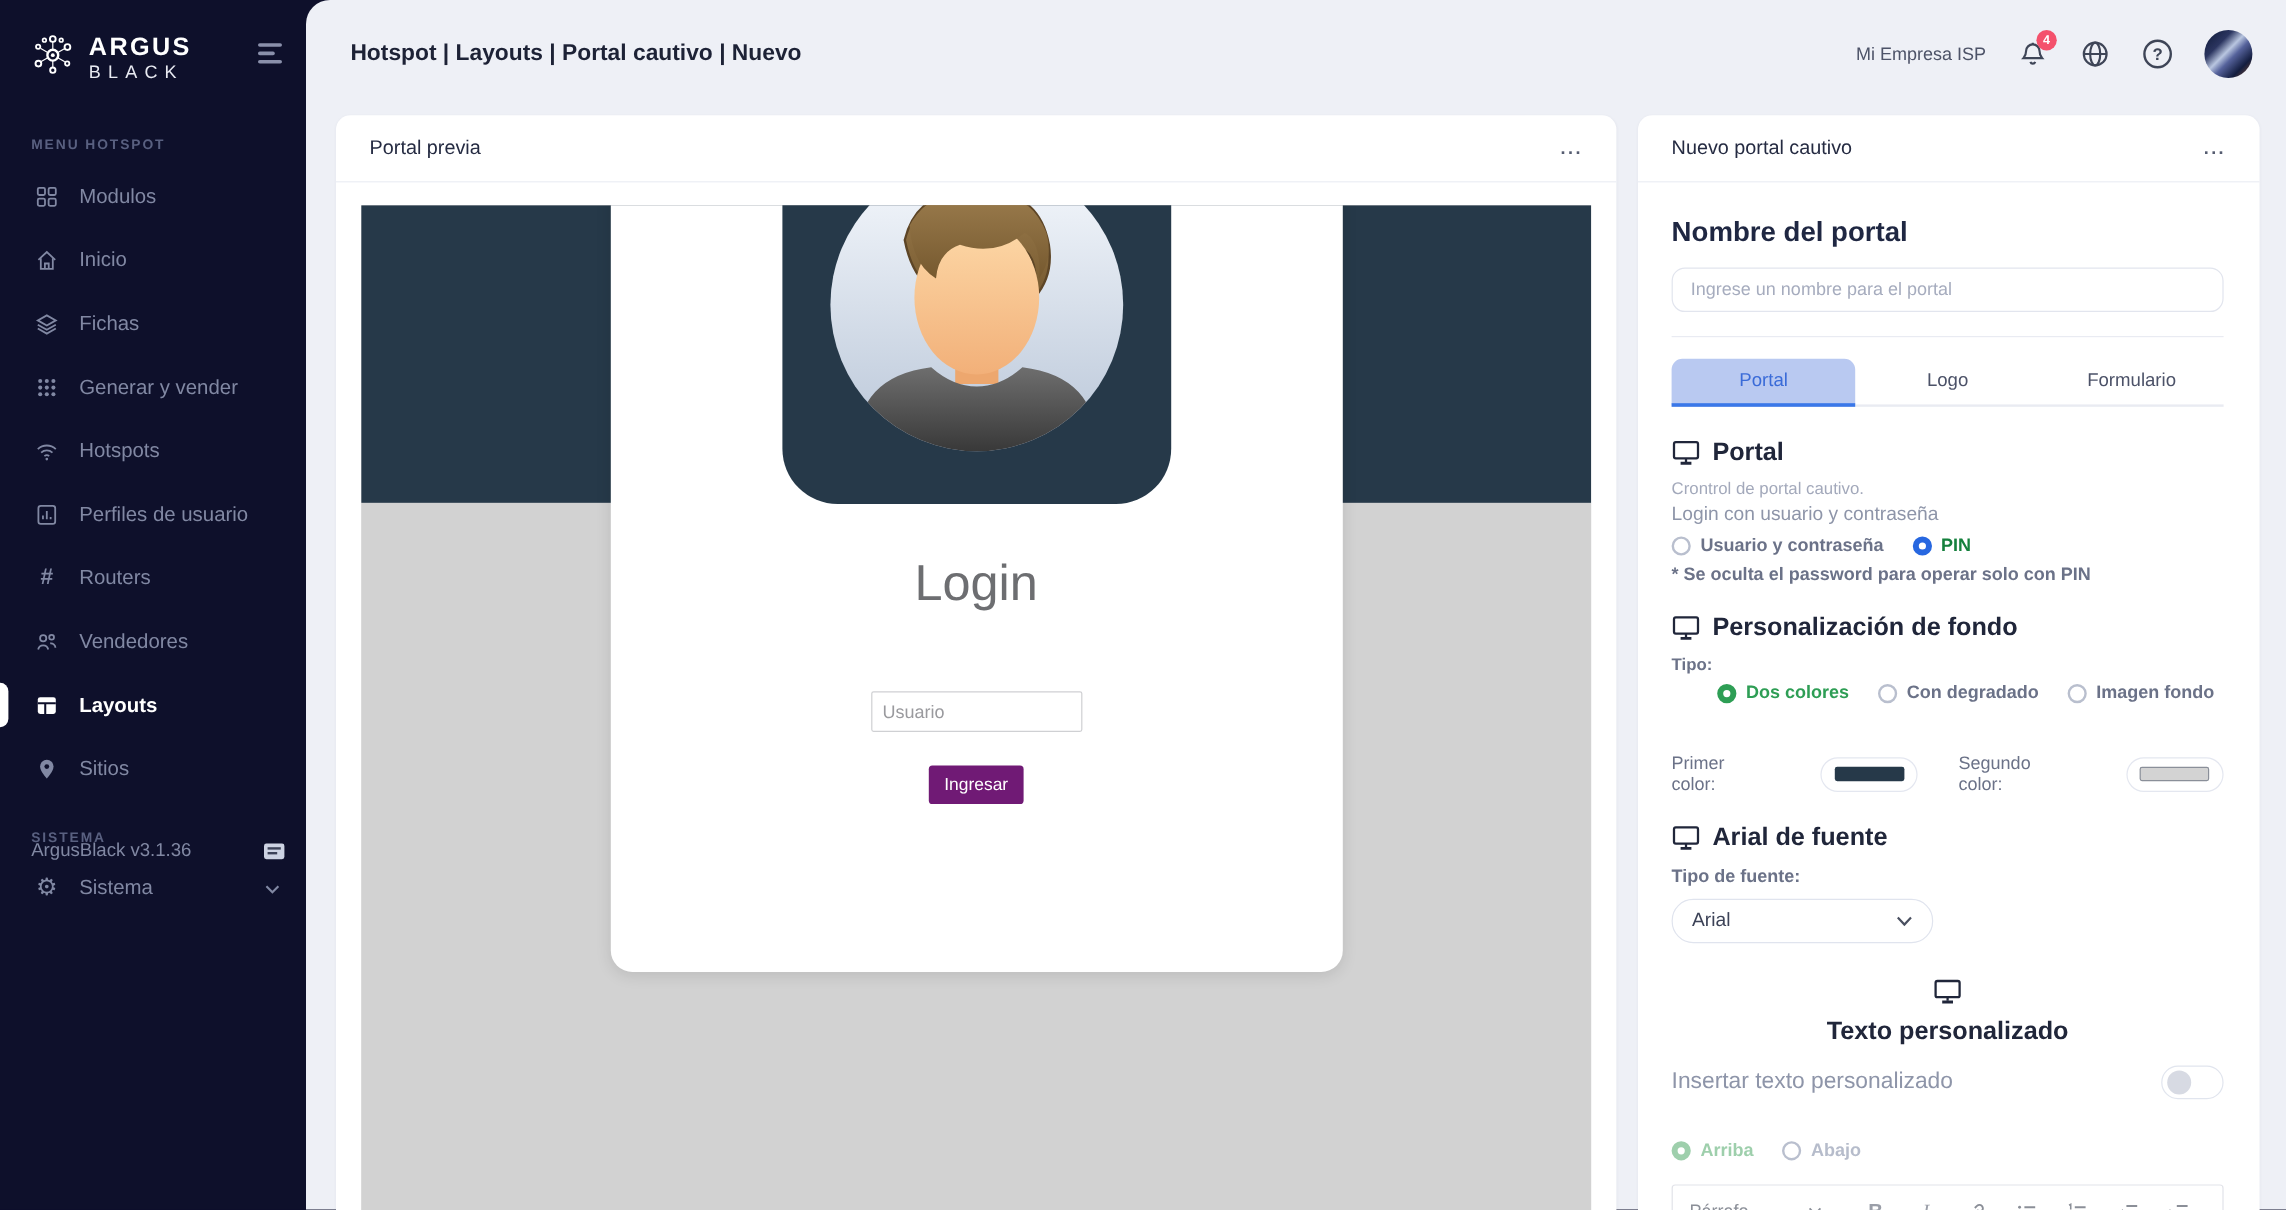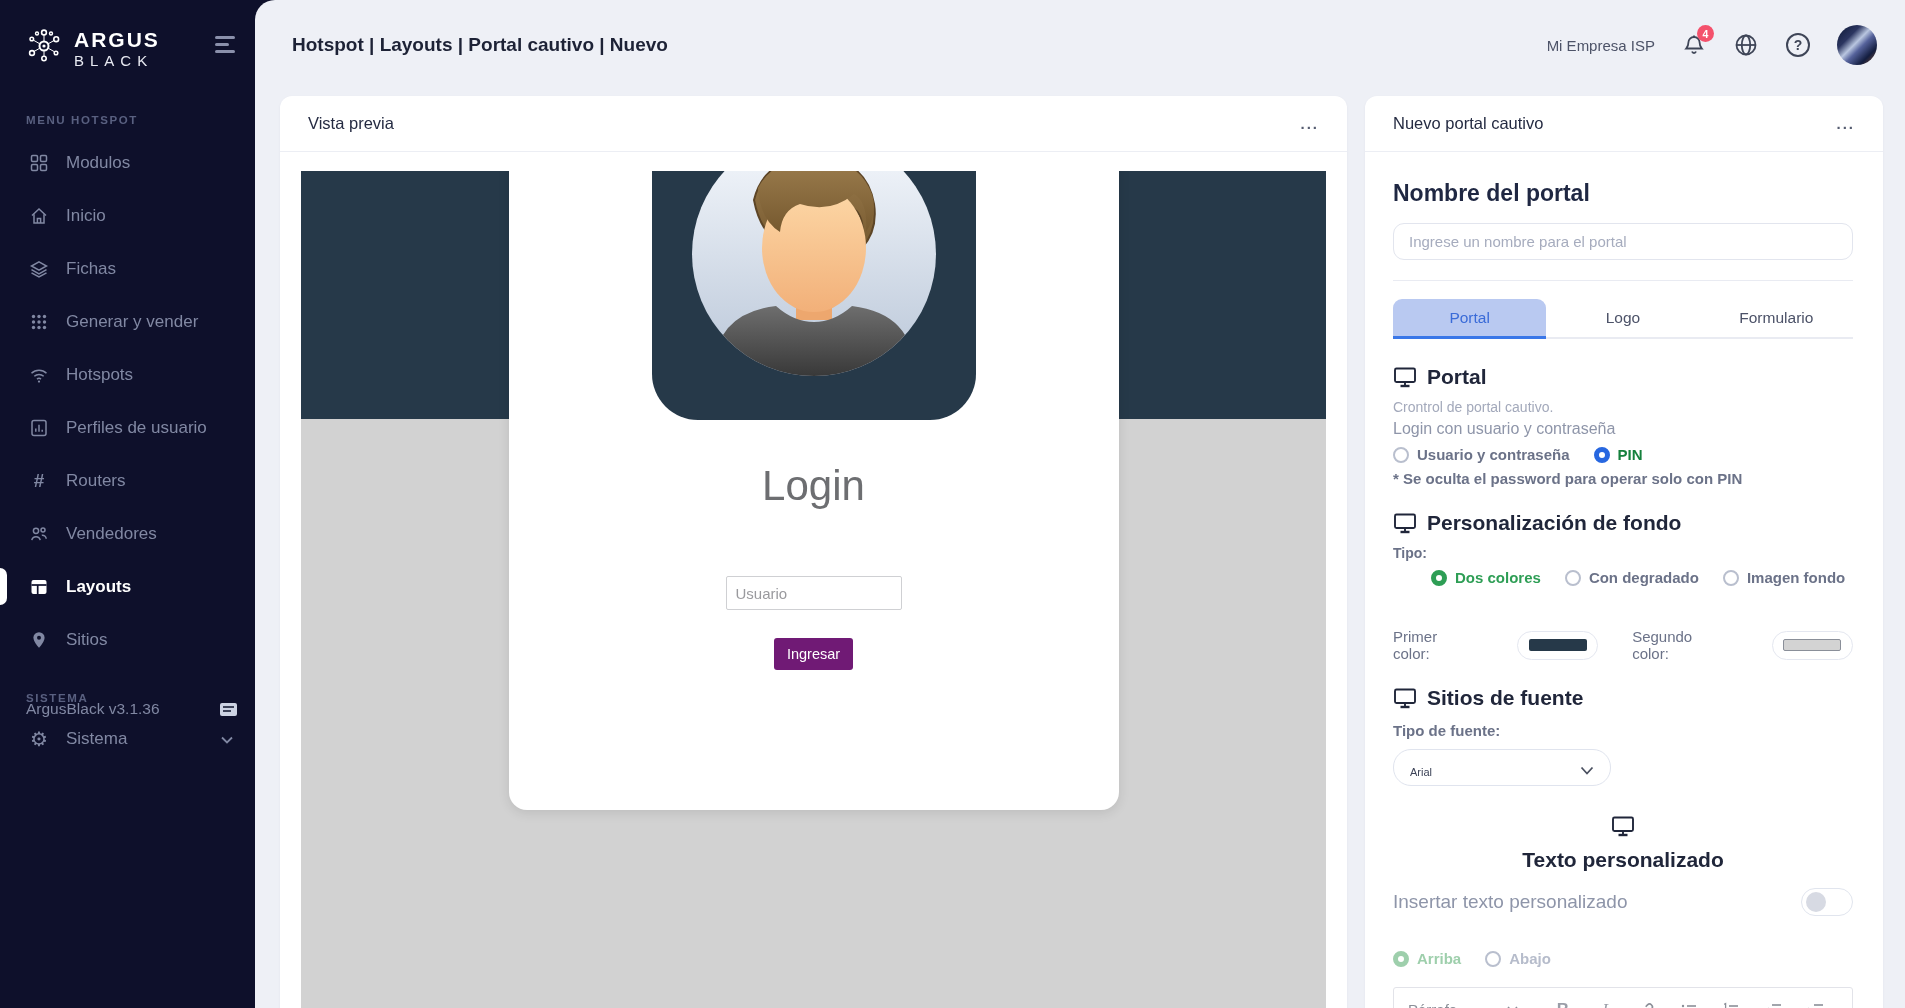--- a/index.html
+++ b/index.html
@@ -101,21 +101,21 @@
   .tipo-label { margin-top:10px; font-size:14px; font-weight:bold; color:#6b7288; }
   .colors-row { margin-top:42px; display:flex; align-items:center; font-size:15px; color:#6b7288; font-weight:500; }
   .swatch-pill { width:82px; height:29px; border:1px solid #e4e7f0; border-radius:15px; background:#fff;
      display:flex; align-items:center; justify-content:center; margin-left:40px; cursor:pointer; }
   .swatch { width:58px; height:12px; border-radius:2px; }
   .swatch.first { background:#263949; }
   .swatch.second { background:#d3d3d3; border:1px solid #8a8f99; }
   .lab2 { margin-left:34px; }
   .fuente-label { margin-top:12px; font-size:15px; font-weight:bold; color:#6b7288; }
   .font-select { margin-top:10px; width:218px; height:37px; border:1px solid #e0e4ee; border-radius:18px;
-     display:flex; align-items:flex-start; justify-content:space-between; padding:16px 16px; font-size:11px;
+     display:flex; align-items:center; justify-content:space-between; padding:0 16px; font-size:16px;
      color:#3c4257; cursor:pointer; background:#fff; }
   .toggle-row { margin-top:16px; display:flex; align-items:center; justify-content:space-between; }
   .toggle-label { font-size:19px; color:#8e95a9; }
   .toggle { width:52px; height:28px; border:1px solid #e1e5ee; border-radius:14px; background:#fff;
      position:relative; cursor:pointer; }
   .knob { position:absolute; left:4px; top:3px; width:20px; height:20px; border-radius:50%; background:#d7dae3; }
   .pos-row { margin-top:34px; }
   .editor { margin-top:20px; border:1px solid #e2e3e9; border-radius:3px; background:#fff; }
   .toolbar { padding:5px 10px 3px 10px; }
   .trow { display:flex; align-items:center; height:33px; gap:12px; }
@@ -308,21 +308,21 @@
       </span>
       <span class="tico">
         <span class="qmark">?</span>
       </span>
       <span class="avatar"></span>
     </div>
   </div>
 
   <div class="card preview-card">
     <div class="card-head">
-      <span>Vista previa</span>
+      <span>Portal previa</span>
       <span class="dots-menu">...</span>
     </div>
     <div class="preview-zone">
       <div class="preview-dark"></div>
       <div class="login-card">
         <div class="avatar-tile">
           <svg width="260" height="258" viewBox="0 0 260 258">
             <defs>
               <linearGradient id="bgc" x1="0" y1="0" x2="0" y2="1">
                 <stop offset="0" stop-color="#f6f9fd"></stop>
@@ -437,21 +437,21 @@
           </span>
       </div>
 
       
       <div class="sec-head mt22">
         <svg width="24" height="24" viewBox="0 0 24 24" fill="none" stroke="#20263a" stroke-width="1.9">
           <rect x="2" y="3.5" width="20" height="13.5" rx="1.5"></rect>
             <line x1="12" y1="17" x2="12" y2="20"></line>
             <line x1="7.5" y1="21" x2="16.5" y2="21" stroke-width="2.4"></line>
           </svg>
-        <span>Sitios de fuente</span>
+        <span>Arial de fuente</span>
       </div>
       <div class="fuente-label">Tipo de fuente:</div>
       <div class="font-select">
         <span>Arial</span>
         <svg width="14" height="9" viewBox="0 0 14 9" fill="none" stroke="#4a5060" stroke-width="1.8">
             <path d="M1.5 1.5 L7 7.5 L12.5 1.5"></path>
           </svg>
       </div>
 
       

